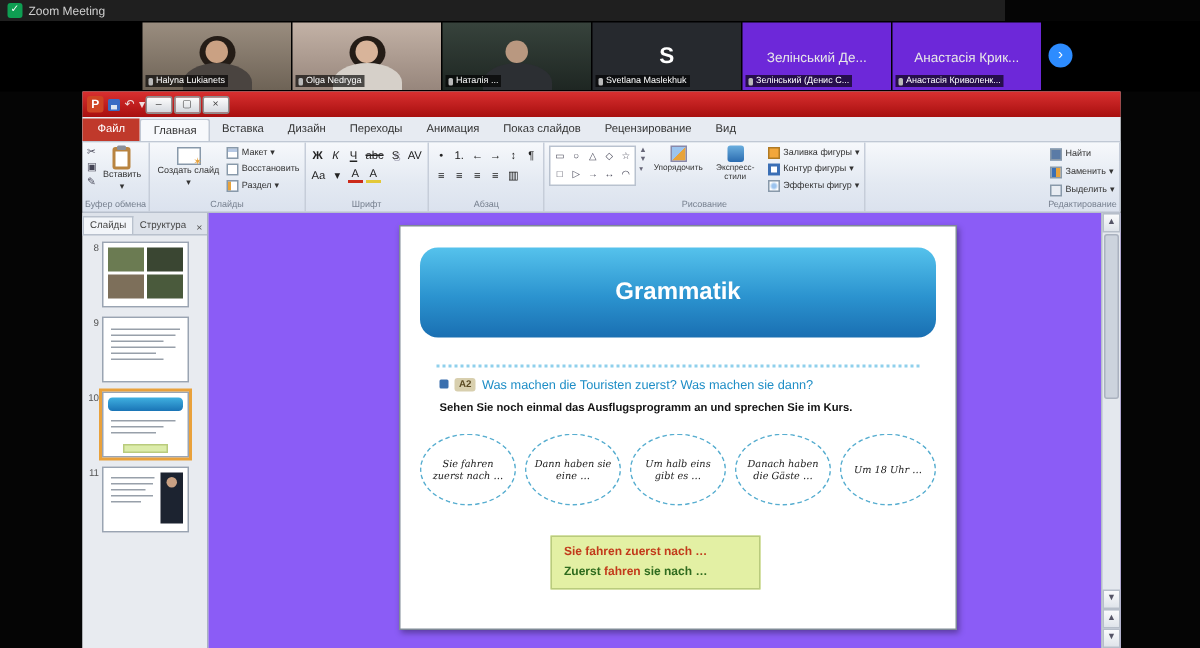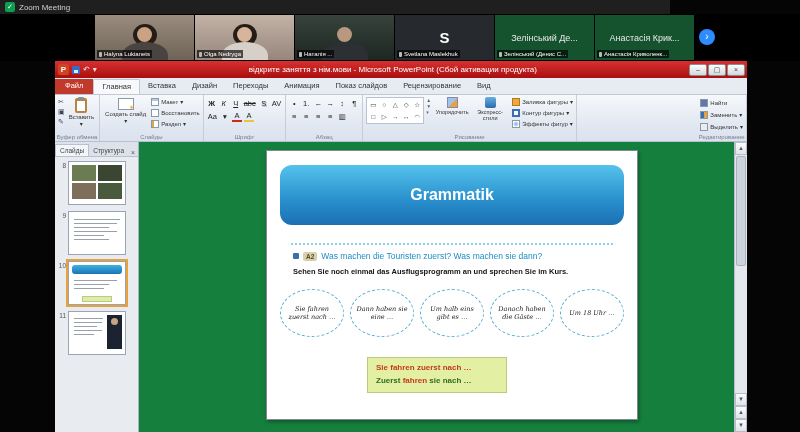--- a/index.html
+++ b/index.html
@@ -28,21 +28,21 @@
                     margin-left:-7.5px; border-radius:50%; background:#caa183; }
   .person::after { content:""; position:absolute; left:50%; bottom:-8px; width:46px; height:26px;
                    margin-left:-23px; border-radius:50% 50% 0 0; background:#4a4440; }
   .t1 { background:linear-gradient(#9a8d7f,#6e6356); }
   .t2 { background:linear-gradient(#c3b2a6,#97867c); }
   .t2 .person::before { background:#d8b49a; } .t2 .person::after { background:#d6d0c9; }
   .t3 { background:linear-gradient(#37433c,#1e2622); }
   .t3 .person::before { background:#b99880; } .t3 .person::after { background:#2c2f33; }
   .t-letter { background:#26292e; display:flex; align-items:center; justify-content:center; }
   .avatar-letter { color:#fff; font-size:15px; font-weight:bold; }
-  .t-nameonly { background:#14532d; display:flex; align-items:center; justify-content:center; }
+  .t-nameonly { background:#6d28d9; display:flex; align-items:center; justify-content:center; }
   .center-name { color:#e8e8e8; font-size:9px; }
   .next-btn { position:absolute; left:699px; top:15px; width:16px; height:16px; border:none;
               border-radius:50%; background:#2d8cff; color:#fff; font-size:10px; line-height:14px;
               text-align:center; cursor:pointer; }
 
   
   .ppt { position:absolute; left:55px; top:61px; width:692px; height:371px; background:#dfe4ec; }
   .ppt-titlebar { position:absolute; left:0; top:0; width:100%; height:17px;
                   background:linear-gradient(#d93030,#a80f0f); display:flex; align-items:center; color:#fff; }
   .qat { display:flex; align-items:center; gap:3px; margin-left:3px; }
@@ -126,21 +126,21 @@
   .ln.w1{width:70%} .ln.w2{width:85%} .ln.w3{width:60%}
   .m10-bar { height:9px; margin:3px 3px 2px; border-radius:3px; background:linear-gradient(#3fb0e0,#1a74b6); }
   .m10-green { height:6px; width:55%; margin:3px auto 0; background:#dcecaa; border:1px solid #b9cb7d; }
   .mini11 { display:flex; padding:3px; gap:2px; }
   .m11-lines { flex:1; }
   .m11-person { width:15px; height:34px; background:#1c2330; position:relative; }
   .m11-person::before { content:""; position:absolute; left:4px; top:3px; width:7px; height:7px;
                         border-radius:50%; background:#c9a184; }
 
   
-  .main-area { position:absolute; left:84px; top:81px; right:0; bottom:0; background:#15803d;padding-left:24px; }
+  .main-area { position:absolute; left:84px; top:81px; right:0; bottom:0; background:#8b5cf6;padding-left:24px; }
   .slide-canvas { position:absolute; left:127px; top:8px; width:372px; height:270px; background:#fff;
                   border:1px solid #7f8a96; box-shadow:1px 2px 4px rgba(0,0,0,.35); }
   .slide-header { position:absolute; left:13px; right:13px; top:14px; height:60px; border-radius:12px;
                   background:linear-gradient(180deg,#55c2ec 0%,#2b93cf 55%,#1a6fb2 100%);
                   color:#fff; font-size:16px; font-weight:600; text-align:center; line-height:60px; }
   .dotline { position:absolute; left:24px; right:24px; top:92px; border-top:2px dotted #8fd0ec; }
   .q-row { position:absolute; left:26px; top:100px; display:flex; align-items:center; gap:4px; }
   .ex-icon { width:6px; height:6px; background:#3a6fae; border-radius:1px; }
   .ex-tag { background:#d8cfae; color:#5a4a22; font-size:6.5px; font-weight:bold; padding:0 3px;
             border-radius:2px; line-height:9px; }
@@ -224,21 +224,20 @@
 
   <div class="ppt">
 
     <div class="ppt-titlebar">
       <div class="qat">
         <span class="p-logo">P</span>
         <span class="save-ico"></span>
         <span class="qat-glyph">↶</span>
         <span class="qat-glyph">▾</span>
       </div>
-      <div class="ppt-title">відкрите заняття з нім.мови - Microsoft PowerPoint (Сбой активации продукта)</div>
       <div class="win-btns">
         <span class="win-btn">–</span>
         <span class="win-btn">▢</span>
         <span class="win-btn">×</span>
       </div>
     </div>
 
     <div class="tabs-row">
       <div class="tab-file">Файл</div>
       <div class="tab active">Главная</div>

